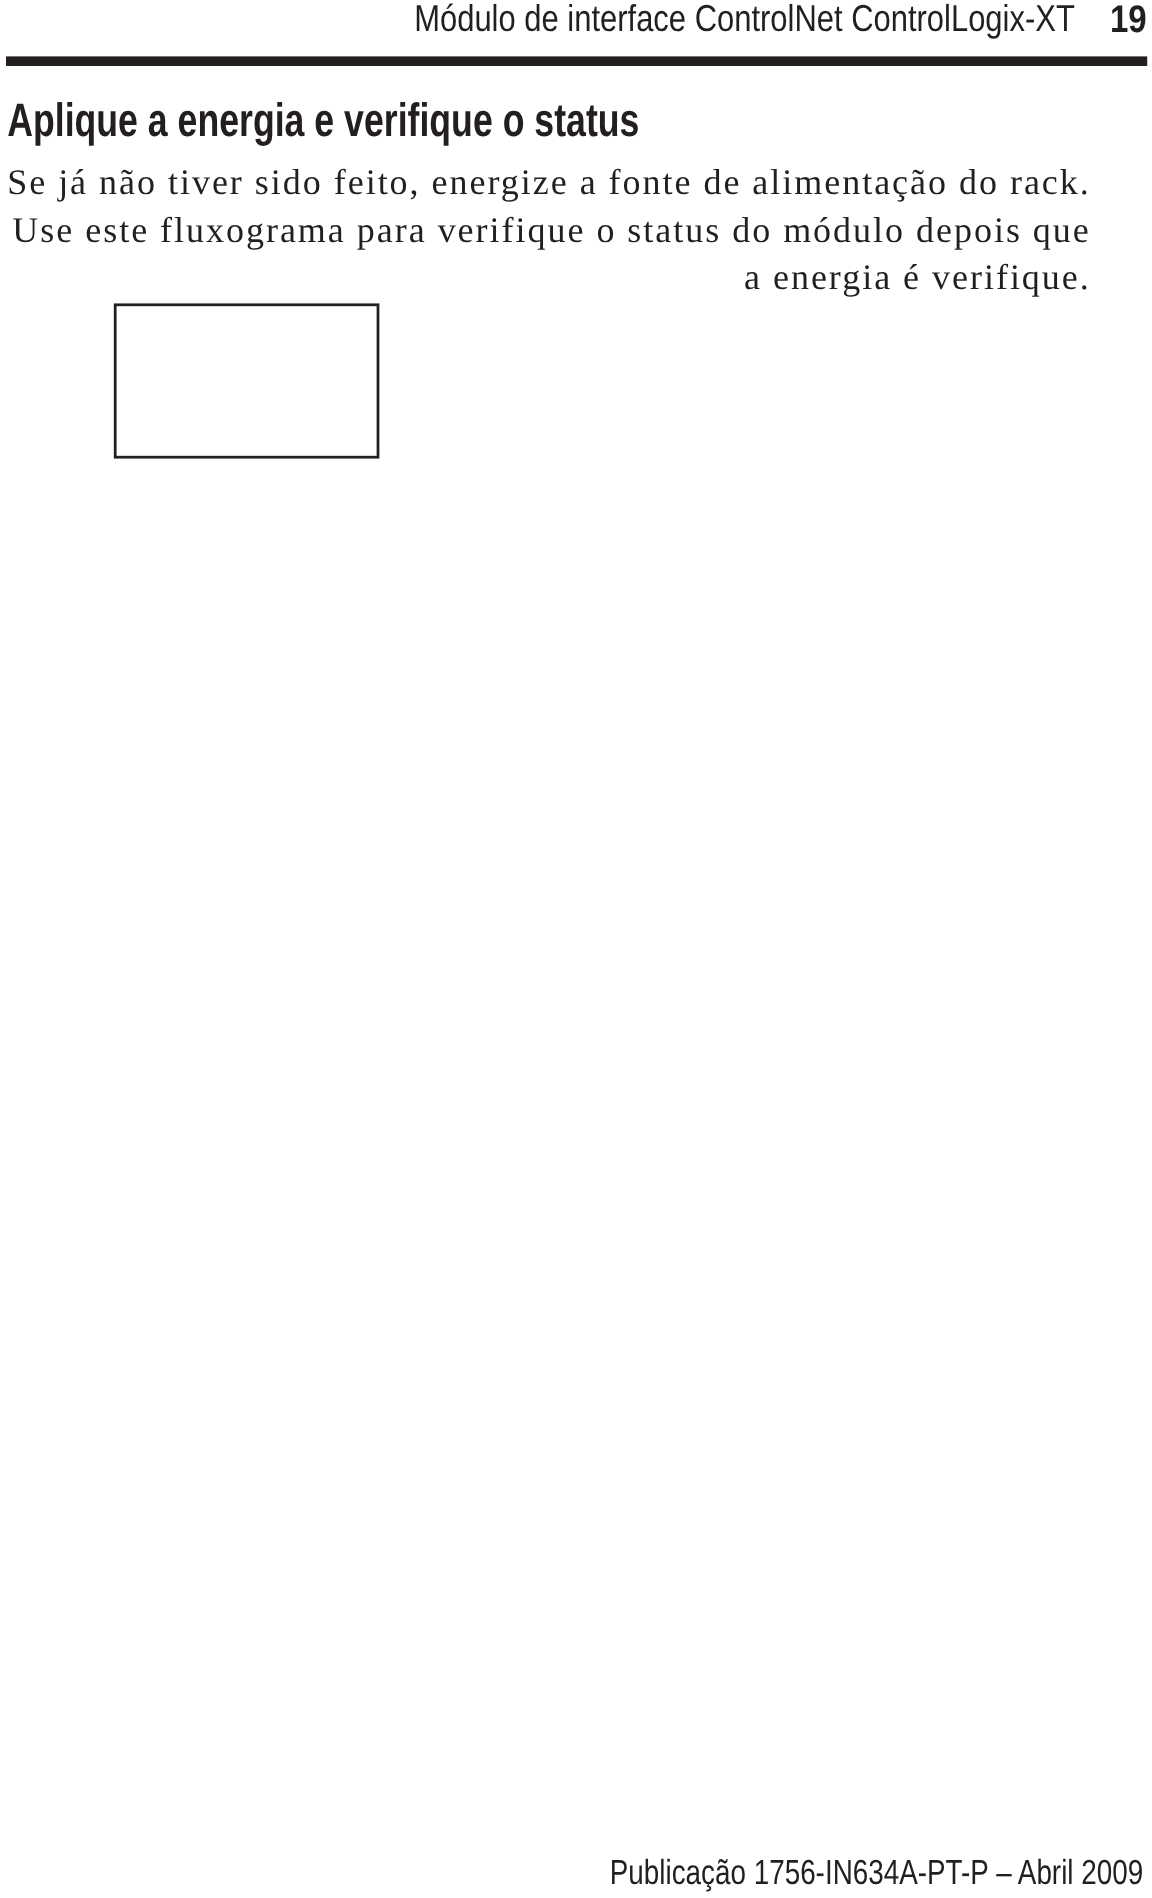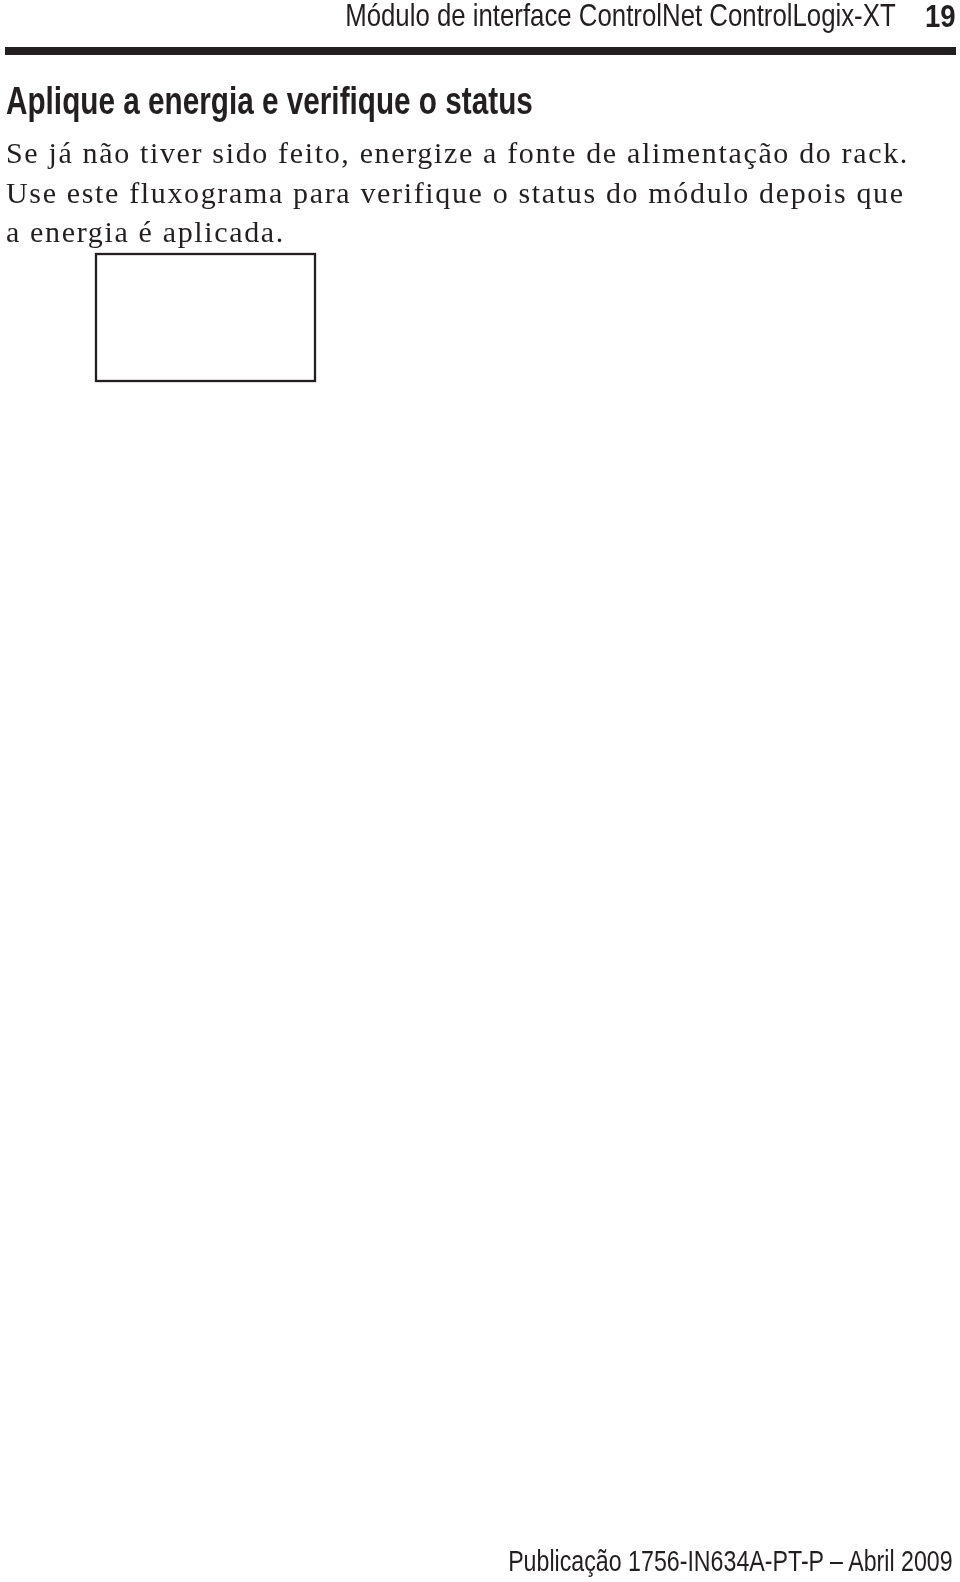--- a/index.html
+++ b/index.html
@@ -12,21 +12,21 @@
   .hdr .t{position:absolute;right:64.5px;top:-2px;font-size:31.2px;line-height:36px;white-space:nowrap;
           transform:scaleX(.827);transform-origin:right top;}
   .hdr .n{position:absolute;right:4px;top:-2px;font-size:32px;line-height:36px;font-weight:bold;
           transform:scaleX(.86);transform-origin:right top;}
   .rule{position:absolute;left:5px;top:47px;width:951px;height:7.5px;background:#231f20;}
 
   
   .h1{position:absolute;left:6px;top:80px;font-size:39px;line-height:42px;font-weight:bold;white-space:nowrap;
       transform:scaleX(.762);transform-origin:left top;}
   .intro{position:absolute;left:6px;top:133px;font-family:"Liberation Serif",serif;font-size:30px;
-         line-height:39.5px;letter-spacing:1.65px;white-space:nowrap;}
+         line-height:39.5px;letter-spacing:1.65px;white-space:nowrap;text-align:right;}
   .intro div{white-space:nowrap;}
 
   
   svg.fc{position:absolute;left:0;top:0;width:960px;height:1582px;}
 
   
   .footer{position:absolute;right:7px;bottom:4px;font-size:29px;line-height:34px;white-space:nowrap;
           transform:scaleX(.80);transform-origin:right bottom;}
 </style>
 </head>
@@ -38,21 +38,21 @@
     <div class="t">Módulo de interface ControlNet ControlLogix-XT</div>
     <div class="n">19</div>
   </div>
   <div class="rule"></div>
 
   <div class="h1">Aplique a energia e verifique o status</div>
 
   <div class="intro">
     <div>Se já não tiver sido feito, energize a fonte de alimentação do rack.</div>
     <div>Use este fluxograma para verifique o status do módulo depois que</div>
-    <div>a energia é aplicada.</div>
+    <div>a energia é verifique.</div>
   </div>
 
   <svg class="fc" viewBox="0 0 960 1582">
     <g fill="none" stroke="#231f20" stroke-width="2.3">
       <rect x="96" y="254" width="219" height="127"></rect>
     </g>
   </svg>
 
   <div class="footer">Publicação 1756-IN634A-PT-P – Abril 2009</div>
 </div>

